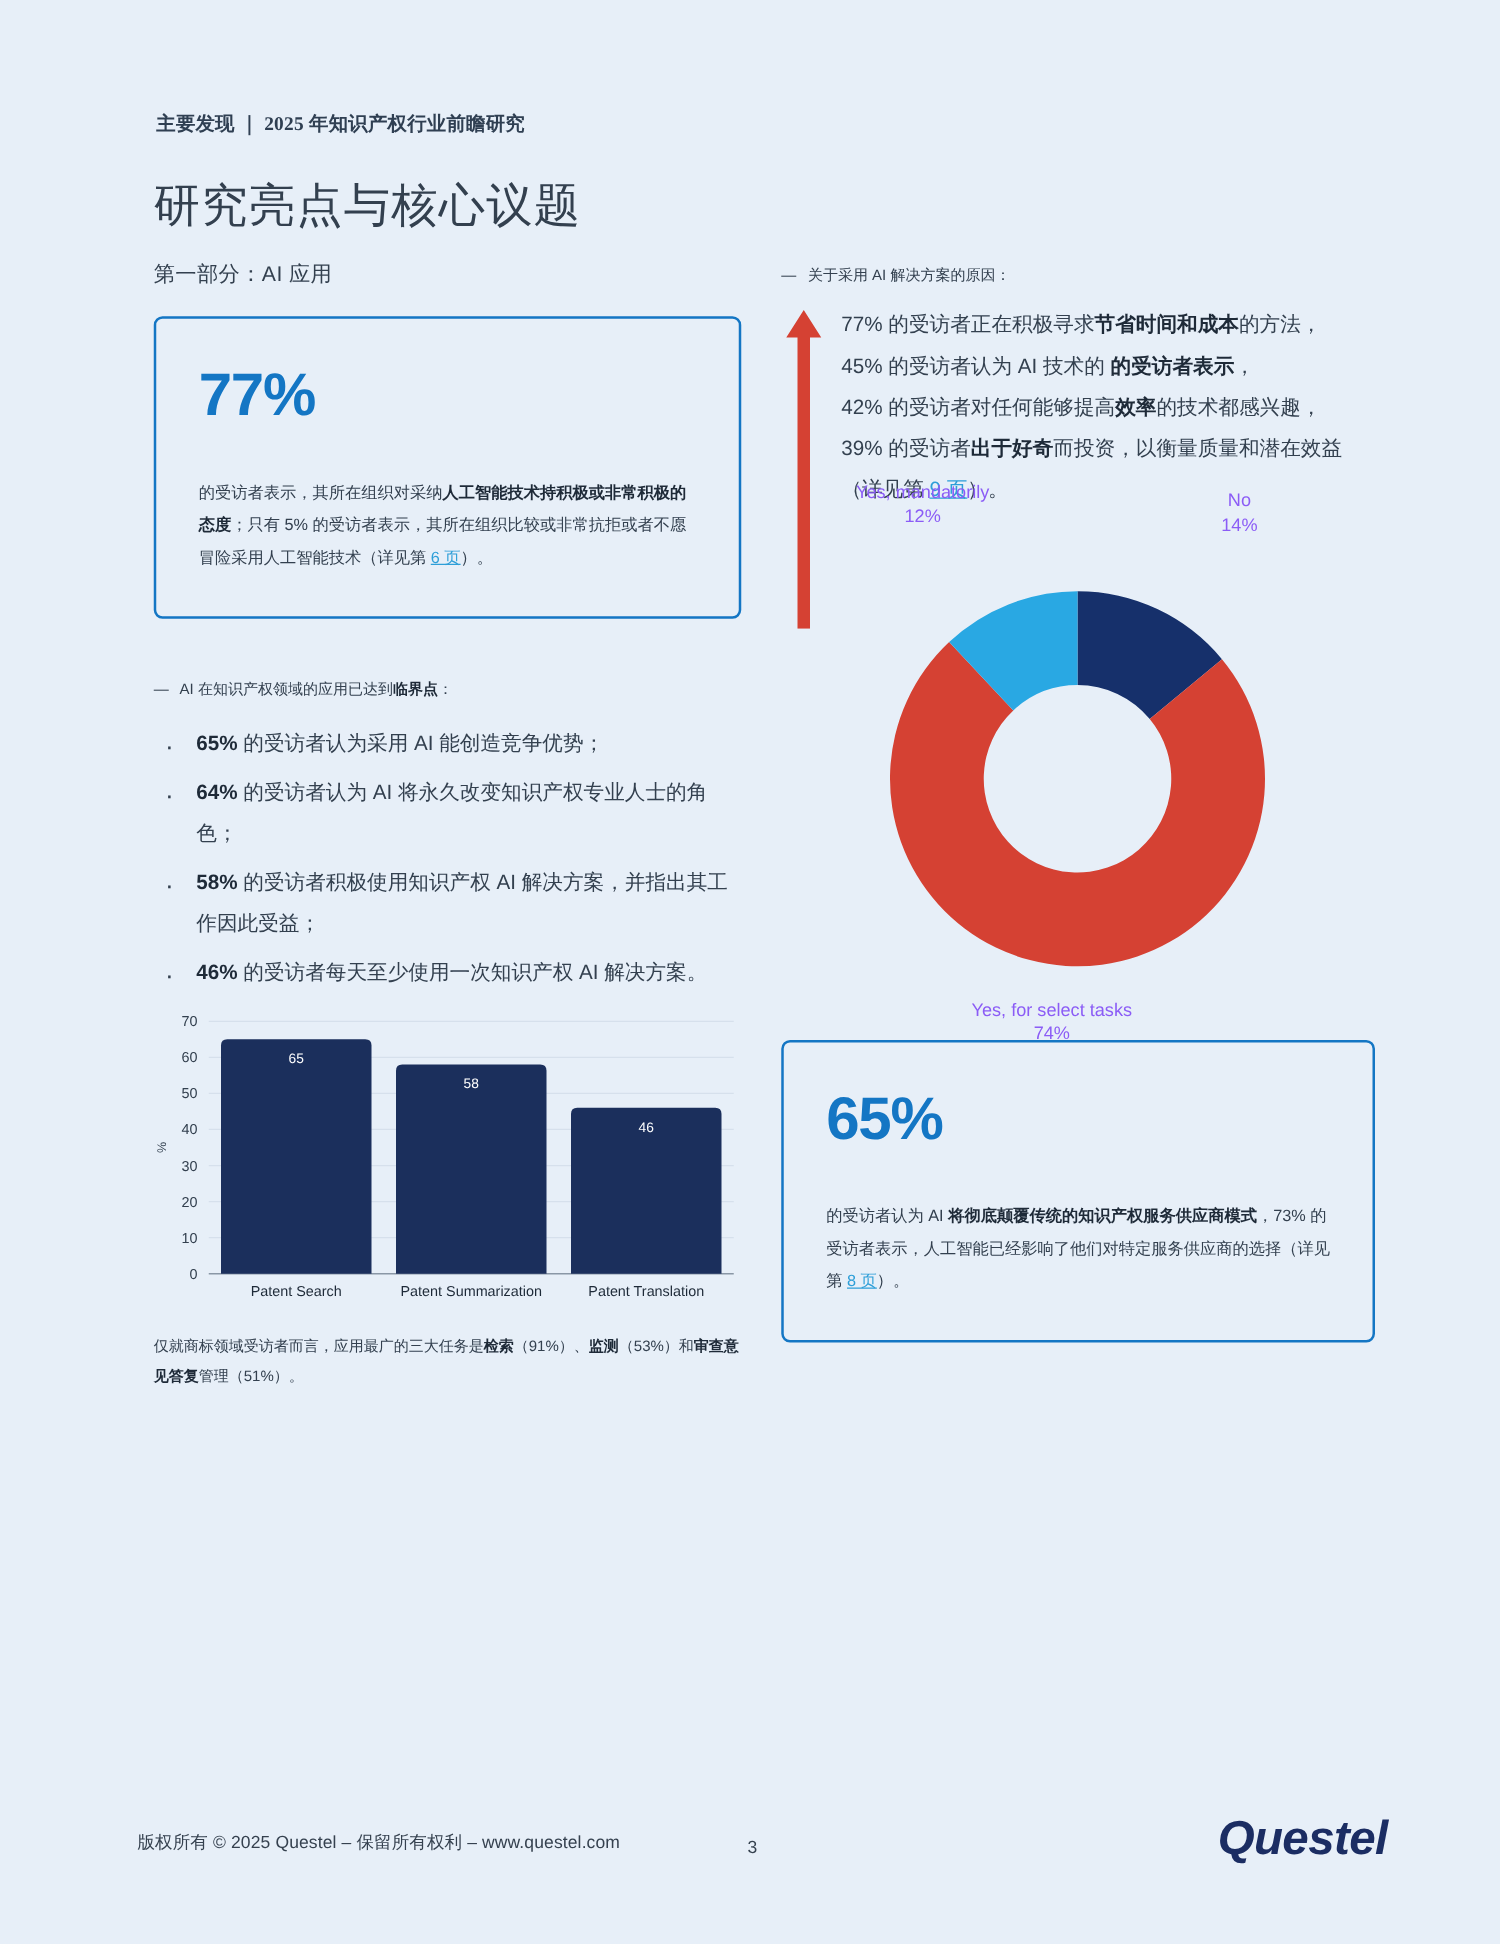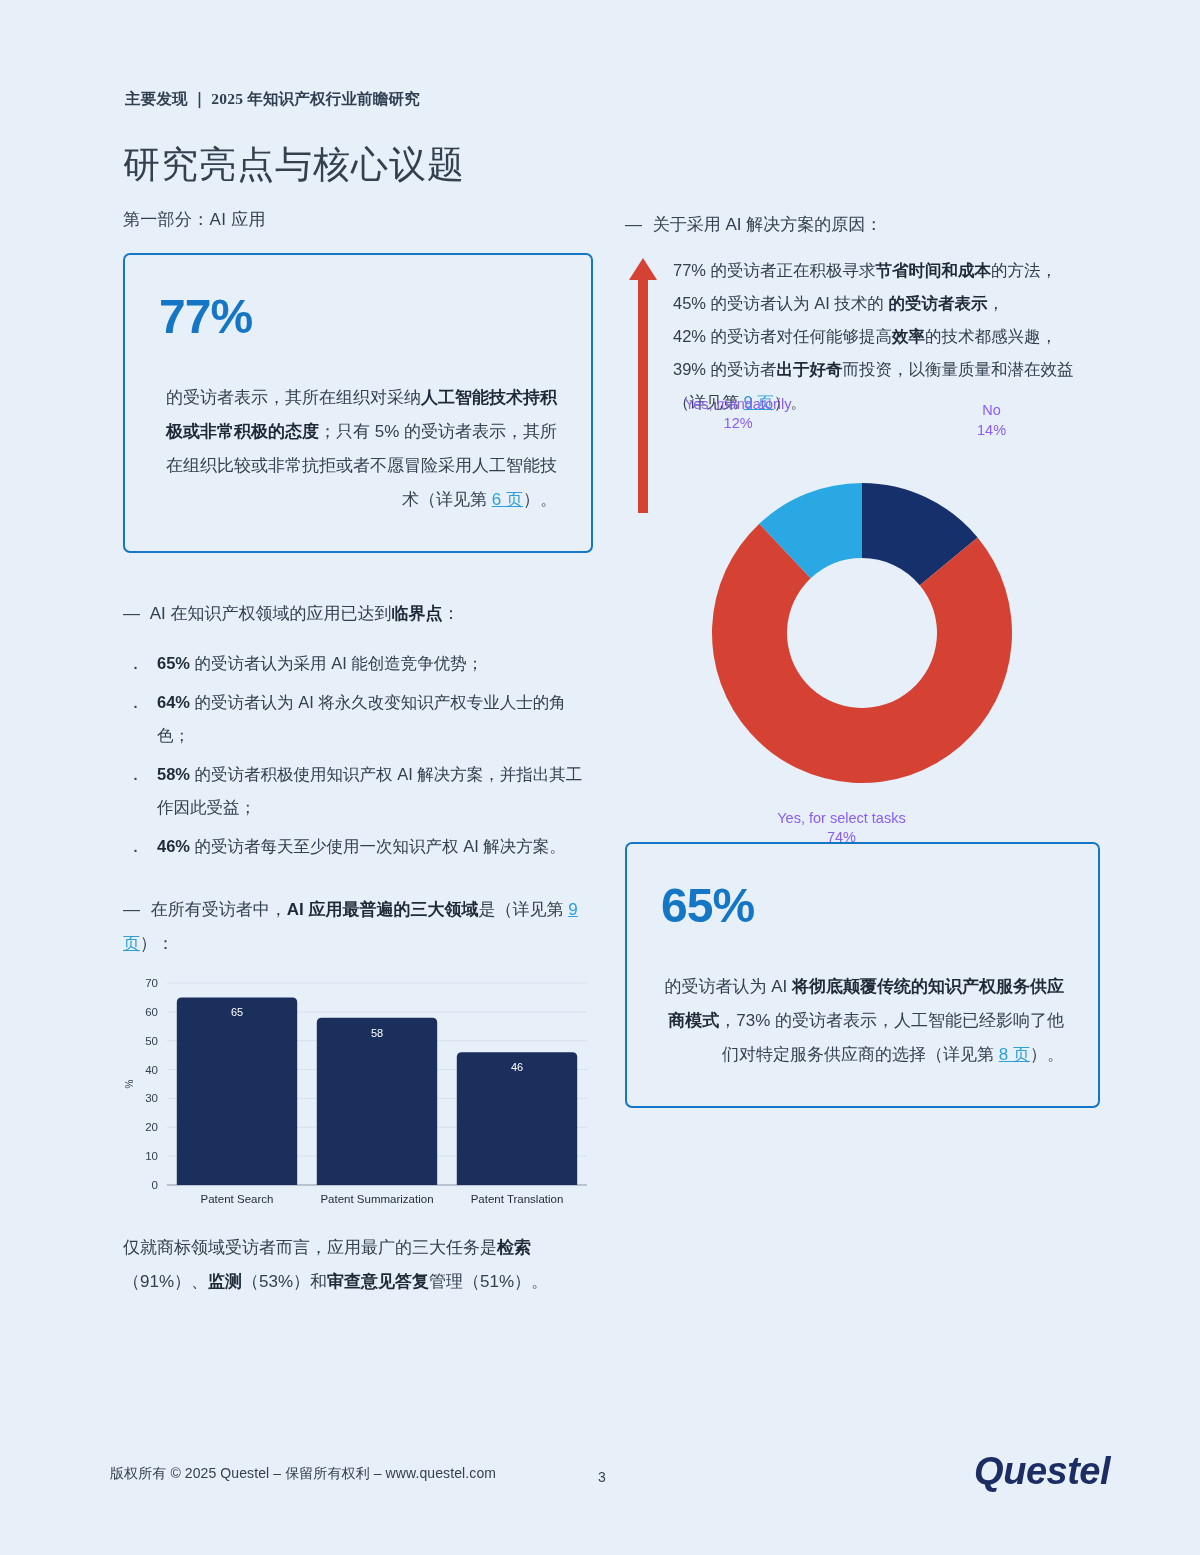--- a/index.html
+++ b/index.html
@@ -74,36 +74,35 @@
   }
   .callout .big {
     font-size: 48px;
     font-weight: 700;
     color: #1476c4;
     line-height: 1;
     margin: 0 0 40px 0;
     letter-spacing: -1px;
   }
   .callout .body {
-    font-size: 17px;
+    font-size: 13px;
     line-height: 2.0;
     color: #33404f;
     margin: 0;
-    text-align: right;
   }
 
   b, strong { font-weight: 700; color: #1e2a38; }
   .lnk {
     color: #2e9fd8;
     text-decoration: underline;
   }
 
   
   .dash-block {
-    font-size: 17px;
+    font-size: 12px;
     line-height: 2.0;
     color: #33404f;
   }
   .dash-block .dash { margin-right: 6px; }
 
   ul.bullets {
     list-style: none;
     margin: 16px 0 0 0;
     padding: 0;
   }
@@ -214,23 +213,20 @@
       <span class="dash">—</span><span><span> AI 在知识产权领域的应用已达到</span><b>临界点</b><span>：</span></span>
     </div>
 
     <ul class="bullets">
       <li><b>65%</b><span> 的受访者认为采用 AI 能创造竞争优势；</span></li>
       <li><b>64%</b><span> 的受访者认为 AI 将永久改变知识产权专业人士的角色；</span></li>
       <li><b>58%</b><span> 的受访者积极使用知识产权 AI 解决方案，并指出其工作因此受益；</span></li>
       <li><b>46%</b><span> 的受访者每天至少使用一次知识产权 AI 解决方案。</span></li>
     </ul>
 
-    <div class="dash-block" style="margin-top:30px;">
-      <span class="dash">—</span><span><span> 在所有受访者中，</span><b>AI 应用最普遍的三大领域</b><span>是（详见第 </span><span class="lnk">9 页</span><span>）：</span></span>
-    </div>
 
     <div class="barchart">
       <svg id="bar-svg" width="470" height="240" viewBox="0 0 470 240">
           <text x="35" y="214" text-anchor="end" font-size="11.5" fill="#33404f" font-family="&quot;Liberation Sans&quot;, sans-serif">0</text>
           <line x1="44" x2="464" y1="181.14285714285714" y2="181.14285714285714" stroke="#d6e0ec" stroke-width="1"></line>
           <text x="35" y="185.14285714285714" text-anchor="end" font-size="11.5" fill="#33404f" font-family="&quot;Liberation Sans&quot;, sans-serif">10</text>
           <line x1="44" x2="464" y1="152.28571428571428" y2="152.28571428571428" stroke="#d6e0ec" stroke-width="1"></line>
           <text x="35" y="156.28571428571428" text-anchor="end" font-size="11.5" fill="#33404f" font-family="&quot;Liberation Sans&quot;, sans-serif">20</text>
           <line x1="44" x2="464" y1="123.42857142857143" y2="123.42857142857143" stroke="#d6e0ec" stroke-width="1"></line>
           <text x="35" y="127.42857142857143" text-anchor="end" font-size="11.5" fill="#33404f" font-family="&quot;Liberation Sans&quot;, sans-serif">30</text>

